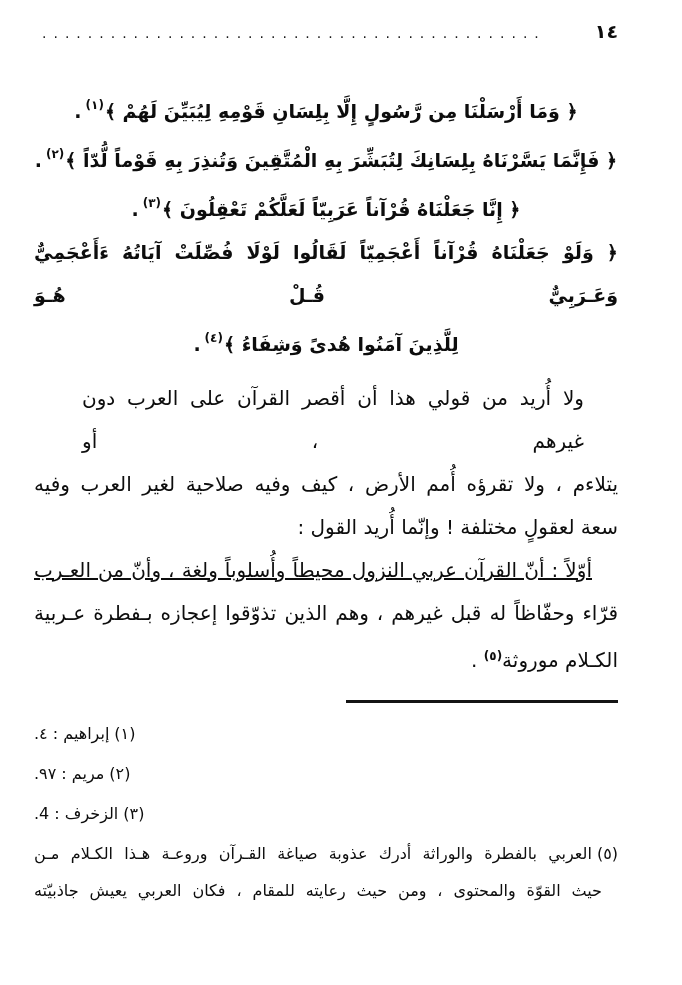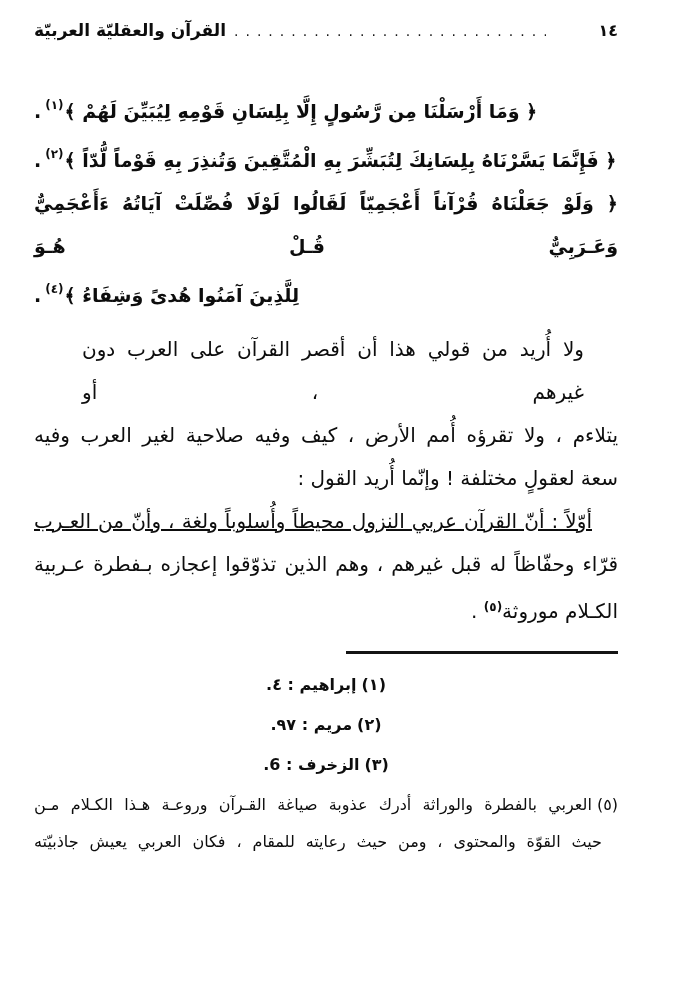--- a/index.html
+++ b/index.html
@@ -17,21 +17,21 @@
     overflow: hidden;
   }
 
   
   .running-header {
     display: flex;
     align-items: baseline;
     font-weight: bold;
     height: 38px;
   }
-  .page-number { font-size: 16px; letter-spacing: 1px; margin-left: 44px; }
+  .page-number { font-size: 19px; letter-spacing: 1px; margin-left: 44px; }
   .leader {
     flex: 1 1 auto;
     overflow: hidden;
     white-space: nowrap;
     direction: ltr;
     text-align: left;
     font-size: 14px;
     font-weight: normal;
     letter-spacing: 7px;
     margin: 0 8px;
@@ -40,21 +40,21 @@
   .running-title { font-size: 17px; white-space: nowrap; }
 
   
   .verses { margin-top: 26px; }
   .verse-line {
     font-weight: bold;
     font-size: 19px;
     line-height: 43px;
     white-space: nowrap;
   }
-  .center { text-align: left; }
+  .center { text-align: center; }
   .just { text-align: justify; text-align-last: justify; white-space: normal; }
   .start { }
   .ref {
     font-size: 12px;
     font-weight: bold;
     vertical-align: 9px;
     letter-spacing: 1px;
     margin-right: 1px;
   }
   .verse-period { margin-right: 4px; }
@@ -68,43 +68,45 @@
 
   
   .footnote-rule {
     width: 272px;
     border-top: 3px solid #141414;
     margin-top: 18px;
   }
 
   
   .footnotes { margin-top: 11px; font-size: 16px; }
-  .fn-item { line-height: 40px; text-align: center; font-weight: bold; }
+  .fn-item { line-height: 40px; text-align: left; }
   .fn-marker { margin-left: 5px; letter-spacing: 1px; }
   .fn-long { margin-top: 1px; }
   .fn-line { line-height: 37px; }
   .fn-cont { padding-right: 16px; }
 </style>
 </head>
 <body>
 
 <div class="page">
 
   <div class="running-header">
     <span class="page-number">١٤</span>
     <span class="leader">................................................................................</span>
-    <span class="running-title">القرآن والعقليّة العربيّة</span>
   </div>
 
   <div class="verses">
     <div class="verse-line center">
       <span>﴿ وَمَا أَرْسَلْنَا مِن رَّسُولٍ إِلَّا بِلِسَانِ قَوْمِهِ لِيُبَيِّنَ لَهُمْ ﴾</span><span class="ref">(١)</span><span class="verse-period">.</span>
     </div>
     <div class="verse-line center">
       <span>﴿ فَإِنَّمَا يَسَّرْنَاهُ بِلِسَانِكَ لِتُبَشِّرَ بِهِ الْمُتَّقِينَ وَتُنذِرَ بِهِ قَوْماً لُّدّاً ﴾</span><span class="ref">(٢)</span><span class="verse-period">.</span>
+    </div>
+    <div class="verse-line center">
+      <span>﴿ إِنَّا جَعَلْنَاهُ قُرْآناً عَرَبِيّاً لَعَلَّكُمْ تَعْقِلُونَ ﴾</span><span class="ref">(٣)</span><span class="verse-period">.</span>
     </div>
     <div class="verse-line just">﴿ وَلَوْ جَعَلْنَاهُ قُرْآناً أَعْجَمِيّاً لَقَالُوا لَوْلَا فُصِّلَتْ آيَاتُهُ ءَأَعْجَمِيٌّ وَعَـرَبِيٌّ قُـلْ هُـوَ</div>
     <div class="verse-line center">
       <span>لِلَّذِينَ آمَنُوا هُدىً وَشِفَاءُ ﴾</span><span class="ref">(٤)</span><span class="verse-period">.</span>
     </div>
   </div>
 
   <div class="body-text">
     <div>
       <div class="body-line just indent-1">ولا أُريد من قولي هذا أن أقصر القرآن على العرب دون غيرهم ، أو</div>
@@ -123,21 +125,21 @@
   <div class="footnote-rule"></div>
 
   <div class="footnotes">
     <div class="fn-item">
       <span class="fn-marker">(١)</span><span>إبراهيم : ٤.</span>
     </div>
     <div class="fn-item">
       <span class="fn-marker">(٢)</span><span>مريم : ٩٧.</span>
     </div>
     <div class="fn-item">
-      <span class="fn-marker">(٣)</span><span>الزخرف : 6.</span>
+      <span class="fn-marker">(٣)</span><span>الزخرف : 4.</span>
     </div>
     <div class="fn-long">
       <div class="fn-line just">
         <span class="fn-marker">(٥)</span><span>العربي بالفطرة والوراثة أدرك عذوبة صياغة القـرآن وروعـة هـذا الكـلام مـن</span>
       </div>
       <div class="fn-line just fn-cont">حيث القوّة والمحتوى ، ومن حيث رعايته للمقام ، فكان العربي يعيش جاذبيّته</div>
 
     </div>
   </div>
 

